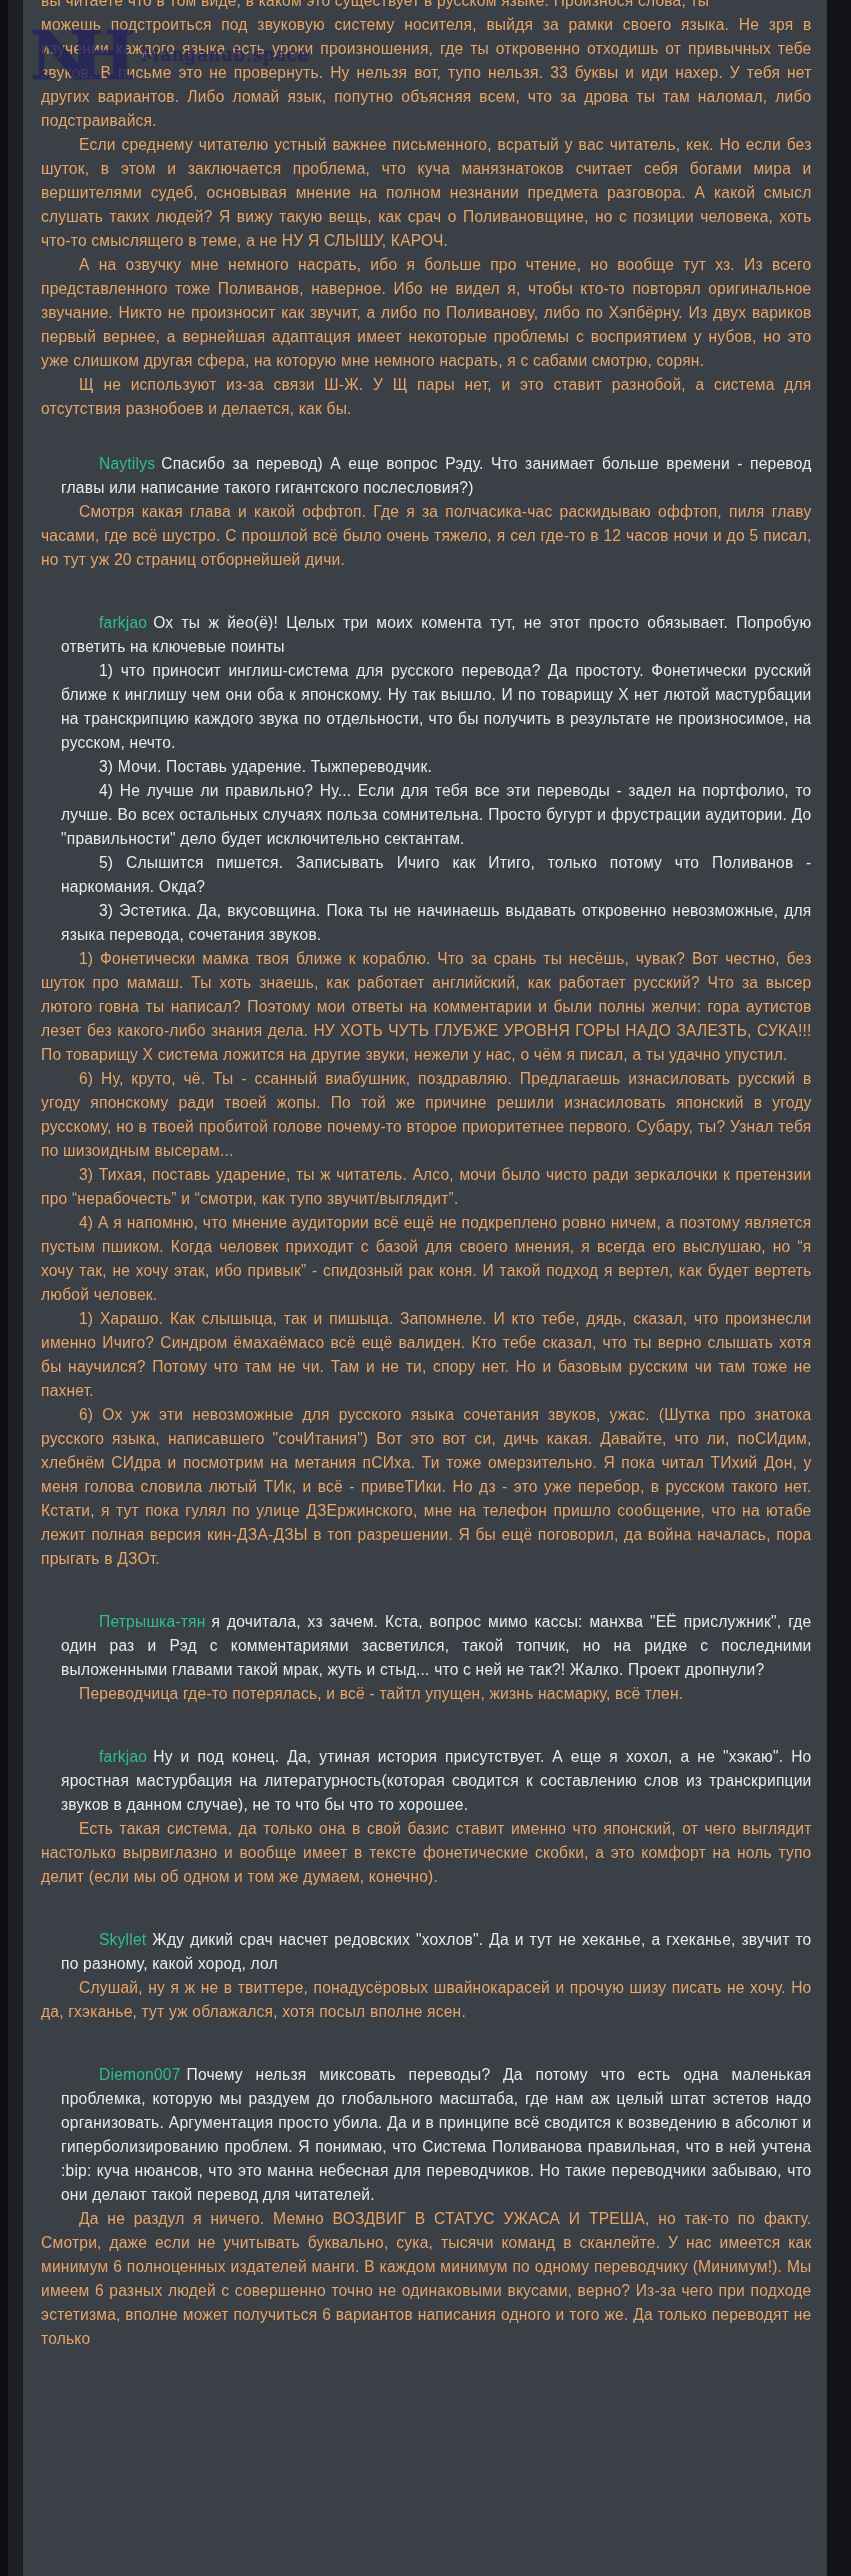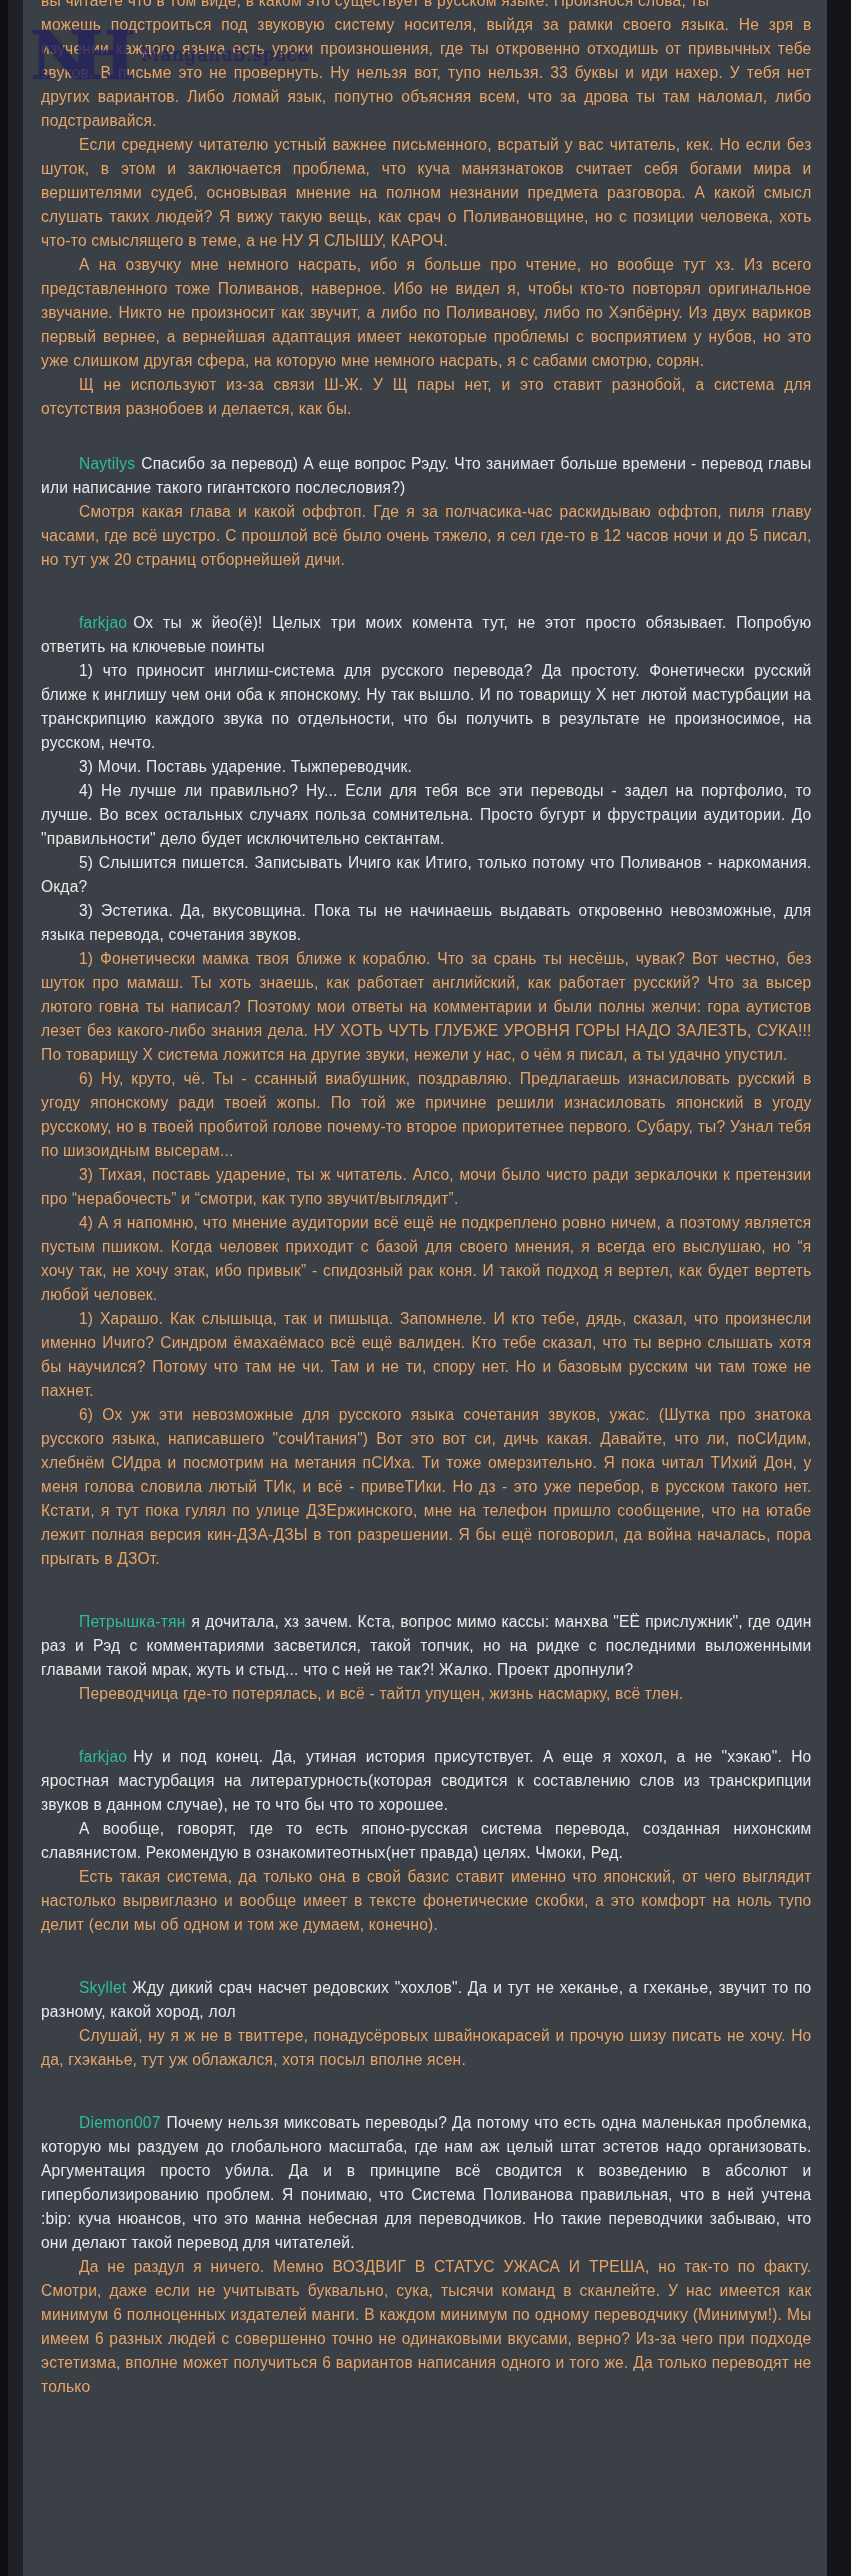--- a/index.html
+++ b/index.html
@@ -6,21 +6,21 @@
   .stage{position:relative;width:852px;height:2576px;overflow:hidden;
          background:linear-gradient(90deg,#0e0f12 0 7.7px,#1e2025 7.7px 23px,#131418 23px);
          font-family:"Liberation Sans",sans-serif;}
   .page{position:absolute;left:23px;top:0;width:804px;height:2576px;background:#3b3f46;}
   .textcol{padding:0 15.5px 0 18px;color:#e6a569;font-size:15.6px;line-height:24px;letter-spacing:0.2px;}
   p.t{margin:0;text-indent:38px;text-align:justify;text-align-last:left;}
   p.noindent{text-indent:0;}
   p.first{margin-top:-11px;}
   .comment{margin-top:39px;}
   .comment.gap-sm{margin-top:31px;}
-  p.q{color:#e9eaec;}
+  p.q{color:#e9eaec;margin-left:20px;}
   .user{color:#2fbd92;margin-right:6px;}
   .watermark{position:absolute;left:6.9px;top:20.6px;display:flex;align-items:center;
              color:#23235c;opacity:.82;z-index:5;pointer-events:none;}
   .wm-logo{font-family:"DejaVu Serif",serif;font-size:68px;font-weight:bold;
            letter-spacing:-20.6px;line-height:1;padding-right:26px;text-shadow:0 0 1.7px #23235c;text-align:center;}
   .wm-text{font-family:"DejaVu Serif",serif;font-size:18px;letter-spacing:0.9px;text-shadow:0 0 1.7px #23235c;}
 </style>
 </head>
 <body>
 
@@ -60,21 +60,20 @@
         <p class="t">6) Ох уж эти невозможные для русского языка сочетания звуков, ужас. (Шутка про знатока русского языка, написавшего "сочИтания") Вот это вот си, дичь какая. Давайте, что ли, поСИдим, хлебнём СИдра и посмотрим на метания пСИха. Ти тоже омерзительно. Я пока читал ТИхий Дон, у меня голова словила лютый ТИк, и всё - привеТИки. Но дз - это уже перебор, в русском такого нет. Кстати, я тут пока гулял по улице ДЗЕржинского, мне на телефон пришло сообщение, что на ютабе лежит полная версия кин-ДЗА-ДЗЫ в топ разрешении. Я бы ещё поговорил, да война началась, пора прыгать в ДЗОт.</p>
       </div>
 
       <div class="comment">
         <p class="t q"><span class="user">Петрышка-тян</span><span>я дочитала, хз зачем. Кста, вопрос мимо кассы: манхва "ЕЁ прислужник", где один раз и Рэд с комментариями засветился, такой топчик, но на ридке с последними выложенными главами такой мрак, жуть и стыд... что с ней не так?! Жалко. Проект дропнули?</span></p>
         <p class="t">Переводчица где-то потерялась, и всё - тайтл упущен, жизнь насмарку, всё тлен.</p>
       </div>
 
       <div class="comment">
         <p class="t q"><span class="user">farkjao</span><span>Ну и под конец. Да, утиная история присутствует. А еще я хохол, а не "хэкаю". Но яростная мастурбация на литературность(которая сводится к составлению слов из транскрипции звуков в данном случае), не то что бы что то хорошее.</span></p>
-        <p class="t q">А вообще, говорят, где то есть японо-русская система перевода, созданная нихонским славянистом. Рекомендую в ознакомитеотных(нет правда) целях. Чмоки, Ред.</p>
         <p class="t">Есть такая система, да только она в свой базис ставит именно что японский, от чего выглядит настолько вырвиглазно и вообще имеет в тексте фонетические скобки, а это комфорт на ноль тупо делит (если мы об одном и том же думаем, конечно).</p>
       </div>
 
       <div class="comment">
         <p class="t q"><span class="user">Skyllet</span><span>Жду дикий срач насчет редовских "хохлов". Да и тут не хеканье, а гхеканье, звучит то по разному, какой хород, лол</span></p>
         <p class="t">Слушай, ну я ж не в твиттере, понадусёровых швайнокарасей и прочую шизу писать не хочу. Но да, гхэканье, тут уж облажался, хотя посыл вполне ясен.</p>
       </div>
 
       <div class="comment">
         <p class="t q"><span class="user">Diemon007</span><span>Почему нельзя миксовать переводы? Да потому что есть одна маленькая проблемка, которую мы раздуем до глобального масштаба, где нам аж целый штат эстетов надо организовать. Аргументация просто убила. Да и в принципе всё сводится к возведению в абсолют и гиперболизированию проблем. Я понимаю, что Система Поливанова правильная, что в ней учтена :bip: куча нюансов, что это манна небесная для переводчиков. Но такие переводчики забываю, что они делают такой перевод для читателей.</span></p>

